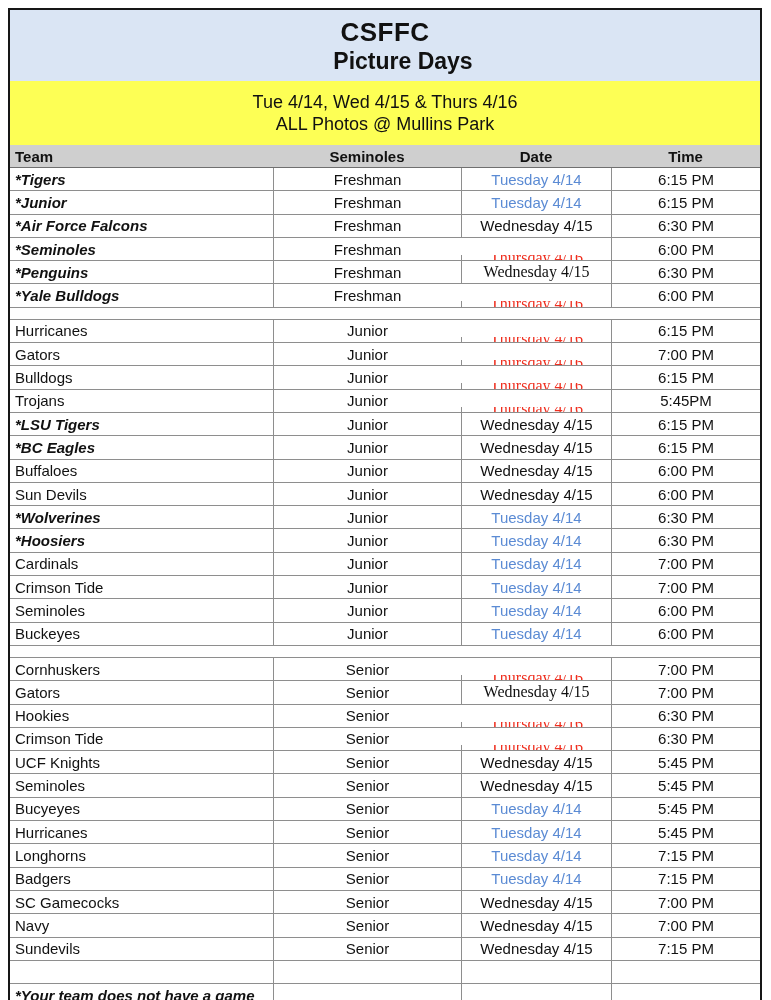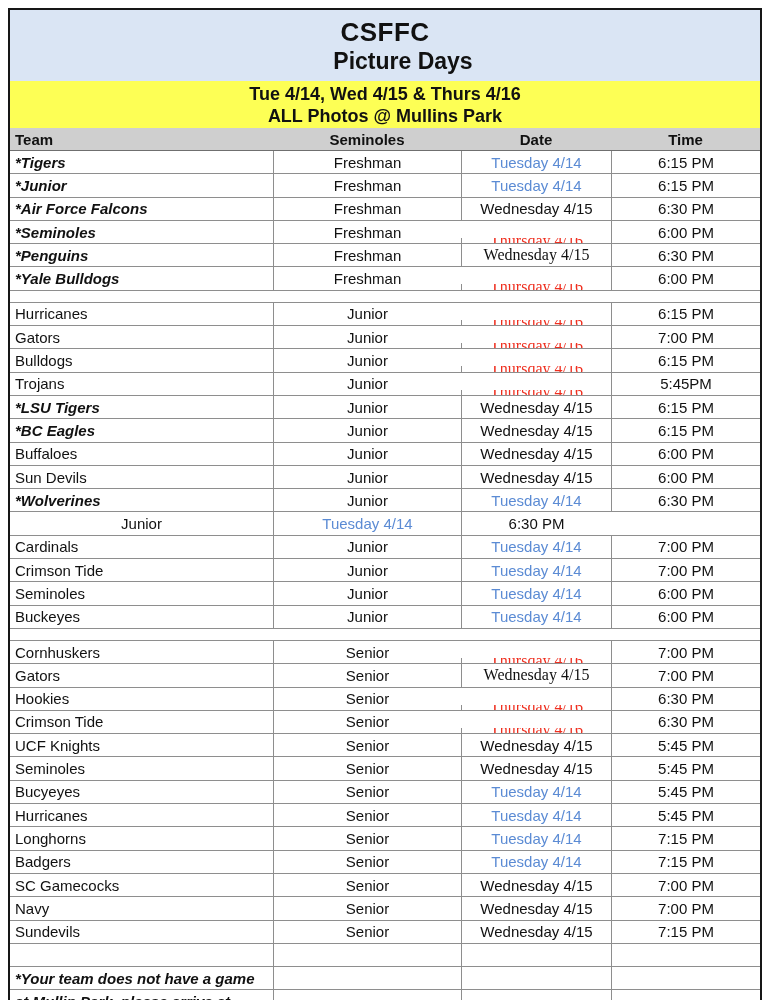--- a/index.html
+++ b/index.html
@@ -12,23 +12,23 @@
     position:absolute;left:8px;top:8px;width:750px;
     border:2.5px solid #161616;background:#fff;
   }
   .titleblock{
     height:71px;display:flex;flex-direction:column;
     align-items:center;justify-content:center;gap:5px;
   }
   .title{font-size:26px;font-weight:700;letter-spacing:.5px;line-height:1;}
   .subtitle{font-size:23px;font-weight:700;line-height:1;margin-left:36px;}
   .banner{
-    height:47px;display:flex;flex-direction:column;
+    height:64px;display:flex;flex-direction:column;
     align-items:center;justify-content:center;
-    font-size:18px;font-weight:700;line-height:22px;
+    font-size:18px;font-weight:400;line-height:22px;
   }
   .colhead,.row{
     display:grid;grid-template-columns:263px 188px 150px 149px;
   }
   .colhead{
     height:22px;border-bottom:1px solid #6f6f6f;
     font-weight:700;font-size:15px;
   }
   .colhead .c{display:flex;align-items:center;overflow:hidden;}
   .row{height:22.3px;border-bottom:1px solid #8e8e8e;}
@@ -148,20 +148,21 @@
         <div class="c ctr date sans">Wednesday 4/15</div>
         <div class="c ctr">6:00 PM</div>
       </div>
       <div class="row">
         <div class="c team starred">*Wolverines</div>
         <div class="c ctr">Junior</div>
         <div class="c ctr date blue">Tuesday 4/14</div>
         <div class="c ctr">6:30 PM</div>
       </div>
       <div class="row">
+        <div class="c team starred">*Hoosiers</div>
         <div class="c ctr">Junior</div>
         <div class="c ctr date blue">Tuesday 4/14</div>
         <div class="c ctr">6:30 PM</div>
       </div>
       <div class="row">
         <div class="c team">Cardinals</div>
         <div class="c ctr">Junior</div>
         <div class="c ctr date blue">Tuesday 4/14</div>
         <div class="c ctr">7:00 PM</div>
       </div>

